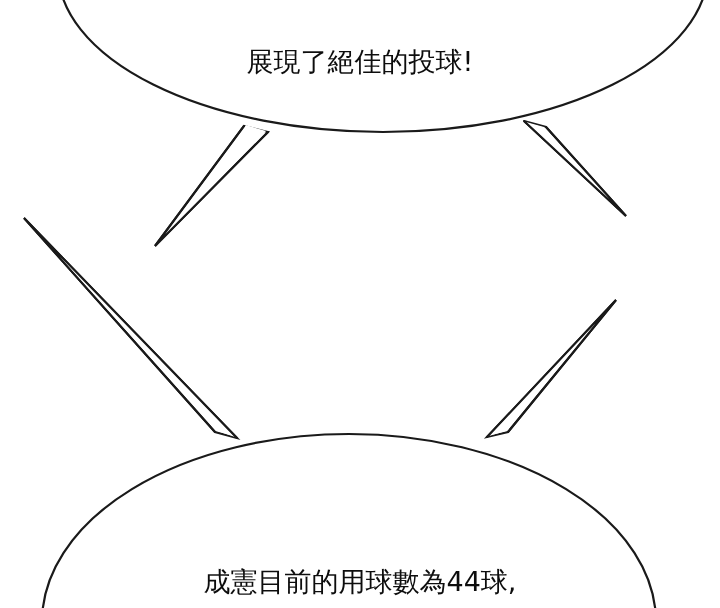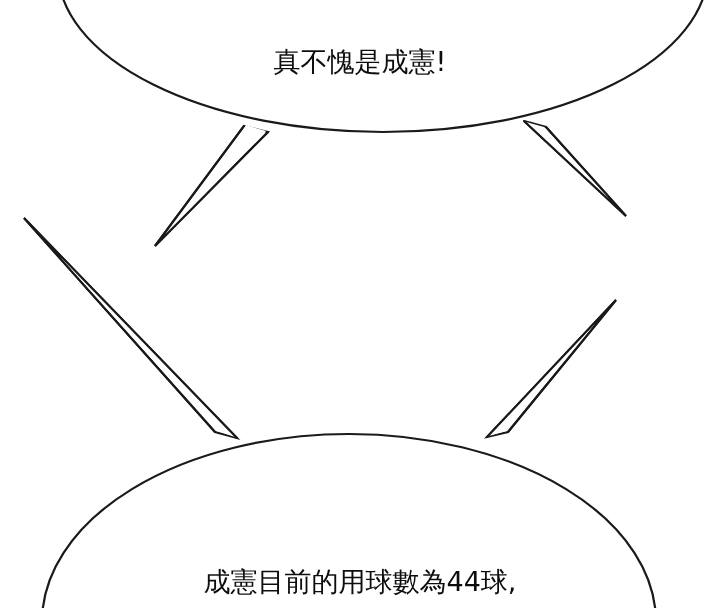--- a/index.html
+++ b/index.html
@@ -80,21 +80,21 @@
 
       <path d="M 217 431 L 26 220 L 235 437 Z" fill="#ffffff" stroke="none"></path>
       <path d="M 489 436 L 614 302 L 506 431 Z" fill="#ffffff" stroke="none"></path>
       <path d="M 215 432 L 24 218 L 237 438" fill="none" stroke="#1a1a1a" stroke-width="2.1" stroke-linejoin="miter" stroke-linecap="round"></path>
       <path d="M 487 437 L 616 300 L 508 432" fill="none" stroke="#1a1a1a" stroke-width="2.1" stroke-linejoin="miter" stroke-linecap="round"></path>
     </g>
 
   </svg>
 
   <div class="bubble-text" id="top-bubble-text">
-    <span class="tline">真不愧是成憲!</span>
+    <span class="tline">展現了絕佳的投球!</span>
   </div>
 
   <div class="bubble-text" id="bottom-bubble-text">
     <span class="tline">成憲目前的用球數為44球,</span>
     
     
   </div>
 
 </div>
 

